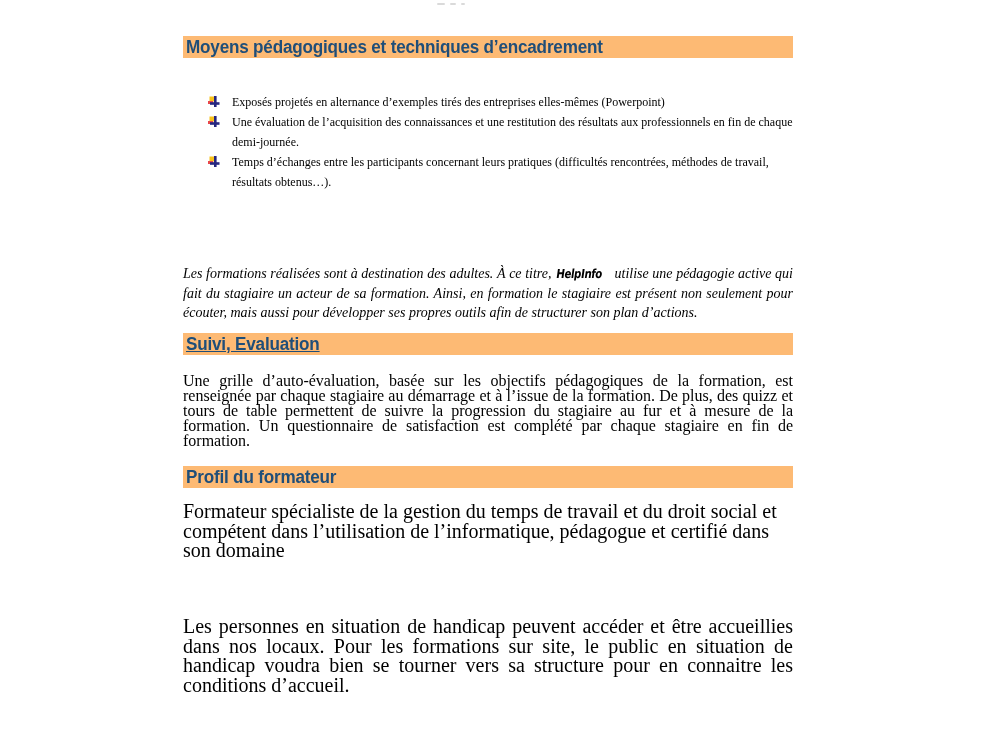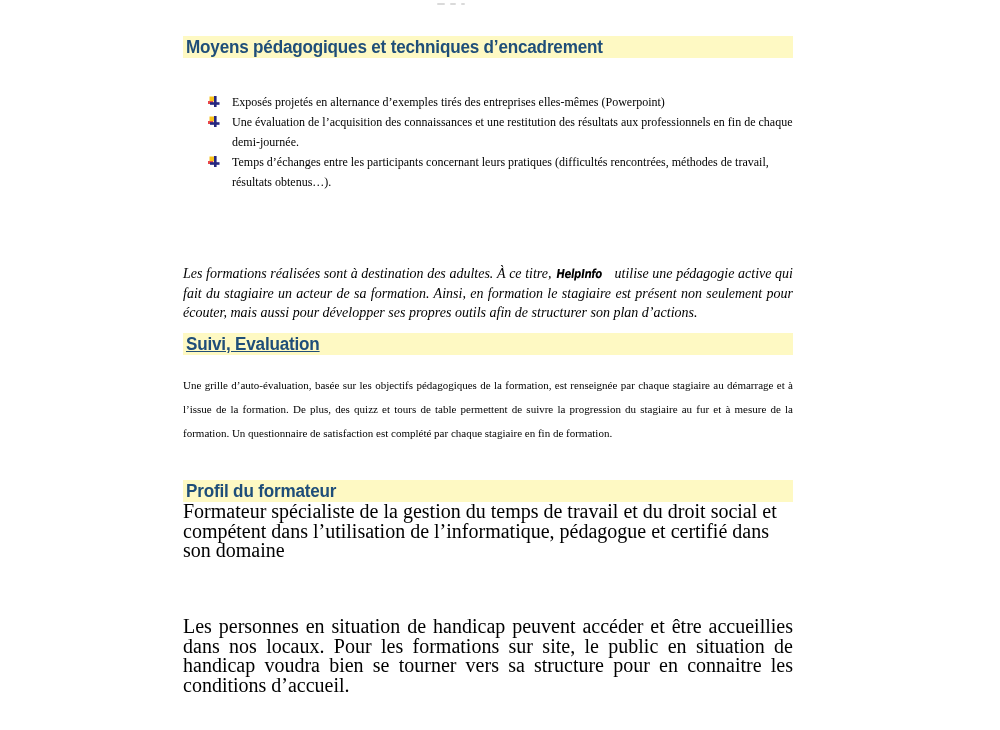--- a/index.html
+++ b/index.html
@@ -20,39 +20,39 @@
   }
   .top-fragment i{display:block;height:2px;background:#bdbdbd;border-radius:1px;}
   .top-fragment i:nth-child(1){width:8px;}
   .top-fragment i:nth-child(2){width:6px;}
   .top-fragment i:nth-child(3){width:4px;}
 
   .doc-block{position:absolute;left:183px;width:610px;}
 
   .section-header{
     height:22px;
-    background:#fef9c3;
+    background:#fdba74;
     color:#1f4e79;
     font-family:"Liberation Sans", sans-serif;
     font-weight:bold;
     font-size:18px;
     display:flex;align-items:center;
     padding-left:3px;box-sizing:border-box;
   }
   .section-header .hdr-txt{
     display:inline-block;
     transform:scaleX(.95);
     transform-origin:left center;
     letter-spacing:-.2px;
     white-space:nowrap;
   }
 
   .body-text{
-    font-size:11px;
-    line-height:24px;
+    font-size:16px;
+    line-height:15px;
   }
   .justified{text-align:justify;}
 
   ul.bullet-list{
     list-style:none;margin:0;padding:0;
   }
   ul.bullet-list li{
     position:relative;
     padding-left:49px;
     font-size:12px;
@@ -128,20 +128,20 @@
     </li>
   </ul>
 
   <p class="doc-block italic-para" style="top:264px;margin:0;"><span>Les formations réalisées sont à destination des adultes. À ce titre, </span><span class="brand-word">HelpInfo</span><span> utilise une pédagogie active qui fait du stagiaire un acteur de sa formation. Ainsi, en formation le stagiaire est présent non seulement pour écouter, mais aussi pour développer ses propres outils afin de structurer son plan d’actions.</span></p>
 
   <div class="doc-block section-header" style="top:333px;text-decoration:underline;">
     <span class="hdr-txt">Suivi, Evaluation</span>
   </div>
   <p class="doc-block body-text justified" style="top:373px;margin:0;">Une grille d’auto-évaluation, basée sur les objectifs pédagogiques de la formation, est renseignée par chaque stagiaire au démarrage et à l’issue de la formation. De plus, des quizz et tours de table permettent de suivre la progression du stagiaire au fur et à mesure de la formation. Un questionnaire de satisfaction est complété par chaque stagiaire en fin de formation.</p>
 
-  <div class="doc-block section-header" style="top:480px;text-align:right;">
+  <div class="doc-block section-header" style="top:466px;text-align:right;">
     <span class="hdr-txt">Profil du formateur</span>
   </div>
   <p class="doc-block plain-para" style="top:502px;margin:0;">Formateur spécialiste de la gestion du temps de travail et du droit social et compétent dans l’utilisation de l’informatique, pédagogue et certifié dans son domaine</p>
 
   <p class="doc-block plain-para justified" style="top:617px;margin:0;">Les personnes en situation de handicap peuvent accéder et être accueillies dans nos locaux. Pour les formations sur site, le public en situation de handicap voudra bien se tourner vers sa structure pour en connaitre les conditions d’accueil.</p>
 
 </div>
 
 </body></html>

